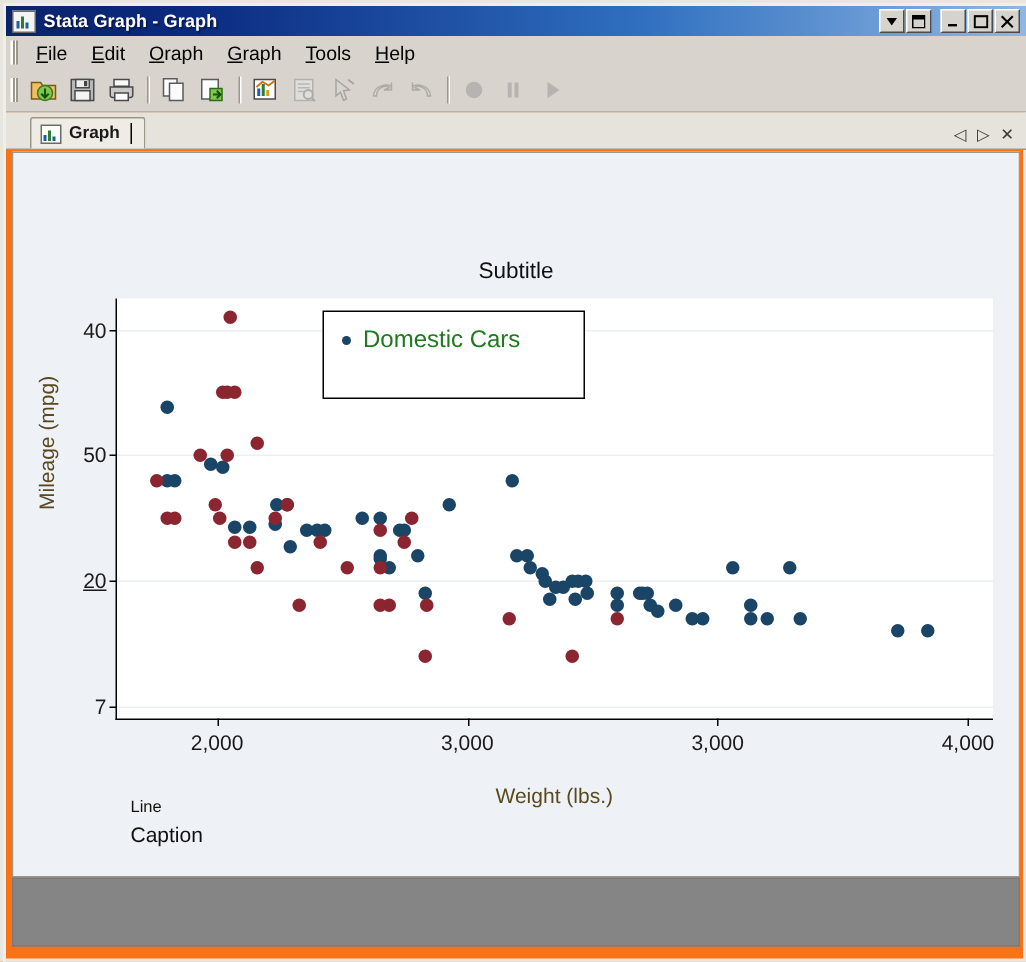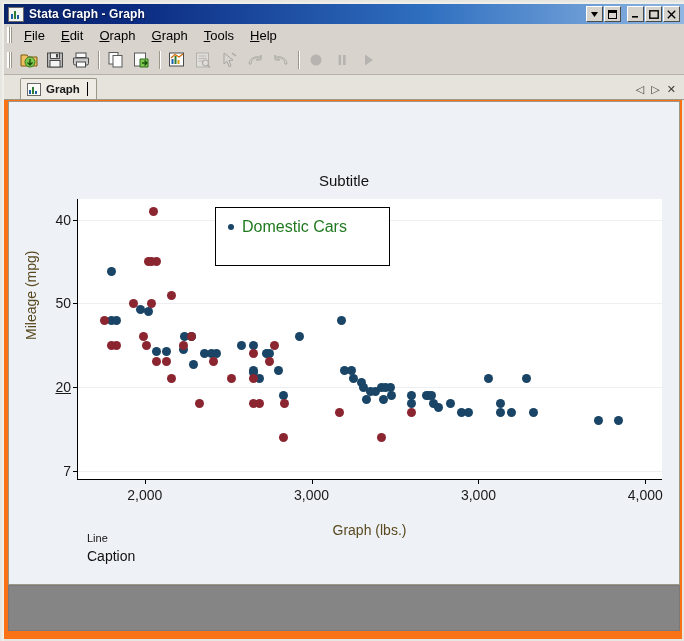--- a/index.html
+++ b/index.html
@@ -325,21 +325,21 @@
       <span>✕</span>
     </div>
   </div>
 
   <div class="graph-outer">
     <div class="graph-canvas">
 
       <div class="gsubtitle">Subtitle</div>
 
       <div class="yaxis-title">Mileage (mpg)</div>
-      <div class="xaxis-title">Graph (lbs.)</div>
+      <div class="xaxis-title">Weight (lbs.)</div>
 
       <div class="plotarea" id="plotarea">
           <div class="gridline" style="top: 271.642px;"></div>
           <div class="ytick" style="top: 271.642px;"></div>
           <div class="ylab" style="top: 271.642px;">7</div>
           <div class="gridline" style="top: 188.06px;"></div>
           <div class="ytick" style="top: 188.06px;"></div>
           <div class="ylab" style="top: 188.06px; text-decoration: underline;">20</div>
           <div class="gridline" style="top: 104.478px;"></div>
           <div class="ytick" style="top: 104.478px;"></div>

